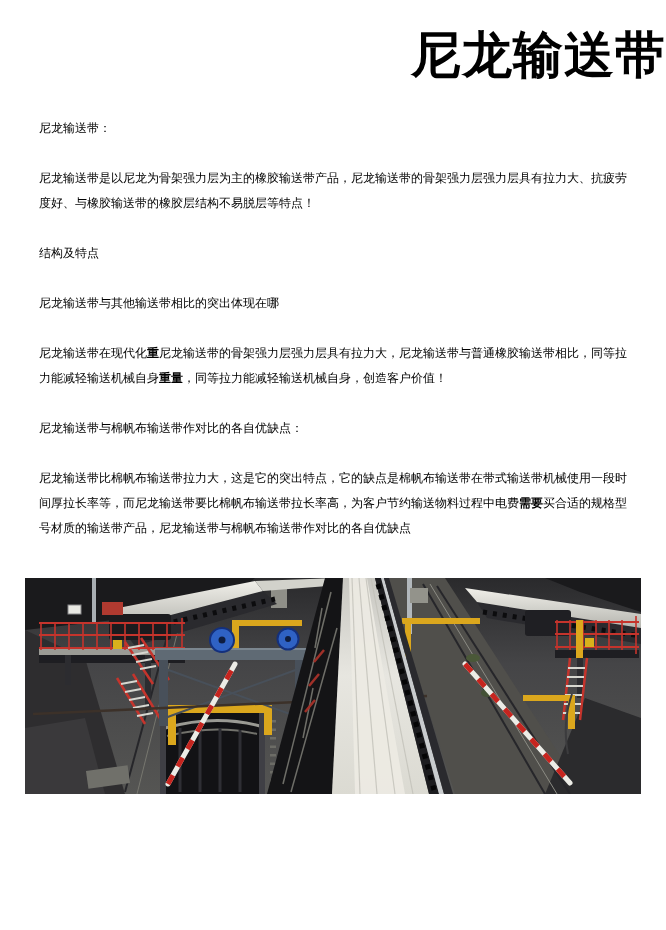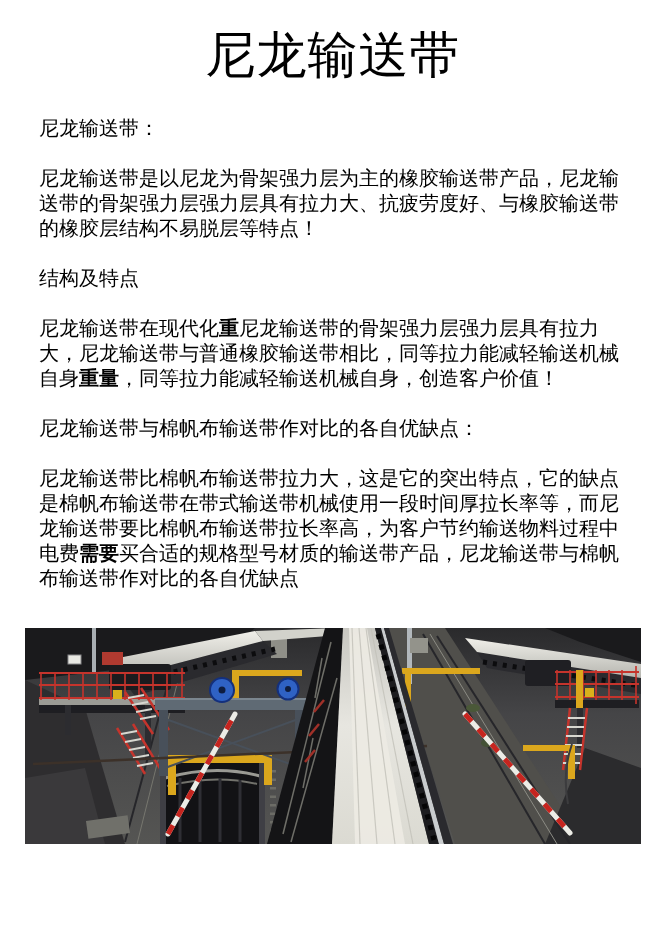--- a/index.html
+++ b/index.html
@@ -2,30 +2,30 @@
 <html><head>
 <meta charset="utf-8">
 <style>
   html,body{margin:0;padding:0;background:#ffffff;}
   body{
     width:666px;min-height:930px;
     font-family:"Liberation Sans","DejaVu Sans",sans-serif;
     color:#000;
   }
   h1.page-title{
-    text-align:center;
+    text-align:right;
     font-size:50px;
     line-height:58px;
-    font-weight:normal;
+    font-weight:bold;
     margin:26px 0 32px 0;
     letter-spacing:1px;
   }
   .article{
     padding:0 37px 0 39px;
-    font-size:20px;
+    font-size:12px;
     line-height:25px;
   }
   .article p{margin:25px 0;}
   .article b{font-weight:bold;}
   figure.photo{
     margin:37px 25px 24px 25px;
     width:616px;height:216px;
     padding:0;
   }
   figure.photo svg{display:block;}
@@ -34,20 +34,21 @@
 <body>
 
 <div class="page">
 
   <h1 class="page-title">尼龙输送带</h1>
 
   <div class="article">
       <p><span>尼龙输送带：</span></p>
       <p><span>尼龙输送带是以尼龙为骨架强力层为主的橡胶输送带产品，尼龙输送带的骨架强力层强力层具有拉力大、抗疲劳度好、与橡胶输送带的橡胶层结构不易脱层等特点！</span></p>
       <p><span>结构及特点</span></p>
+      <p><span>尼龙输送带与其他输送带相比的突出体现在哪</span></p>
       <p><span>尼龙输送带在现代化</span><b>重</b><span>尼龙输送带的骨架强力层强力层具有拉力大，尼龙输送带与普通橡胶输送带相比，同等拉力能减轻输送机械自身</span><b>重量</b><span>，同等拉力能减轻输送机械自身，创造客户价值！</span></p>
       <p><span>尼龙输送带与棉帆布输送带作对比的各自优缺点：</span></p>
       <p><span>尼龙输送带比棉帆布输送带拉力大，这是它的突出特点，它的缺点是棉帆布输送带在带式输送带机械使用一段时间厚拉长率等，而尼龙输送带要比棉帆布输送带拉长率高，为客户节约输送物料过程中电费</span><b>需要</b><span>买合适的规格型号材质的输送带产品，尼龙输送带与棉帆布输送带作对比的各自优缺点</span></p>
     </div>
 
   <figure class="photo">
     <svg width="616" height="216" viewBox="0 0 616 216" xmlns="http://www.w3.org/2000/svg">
       <defs>
         <linearGradient id="gBg" x1="0" y1="0" x2="0" y2="1">
           <stop offset="0" stop-color="#2a2a2c"></stop>

